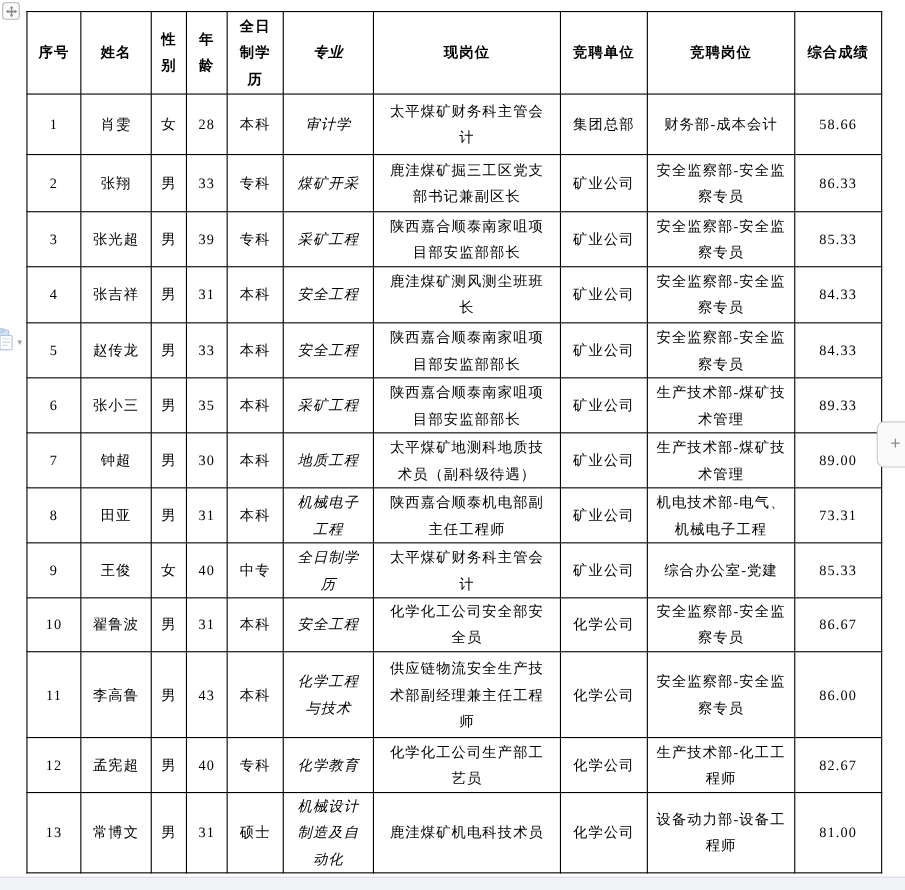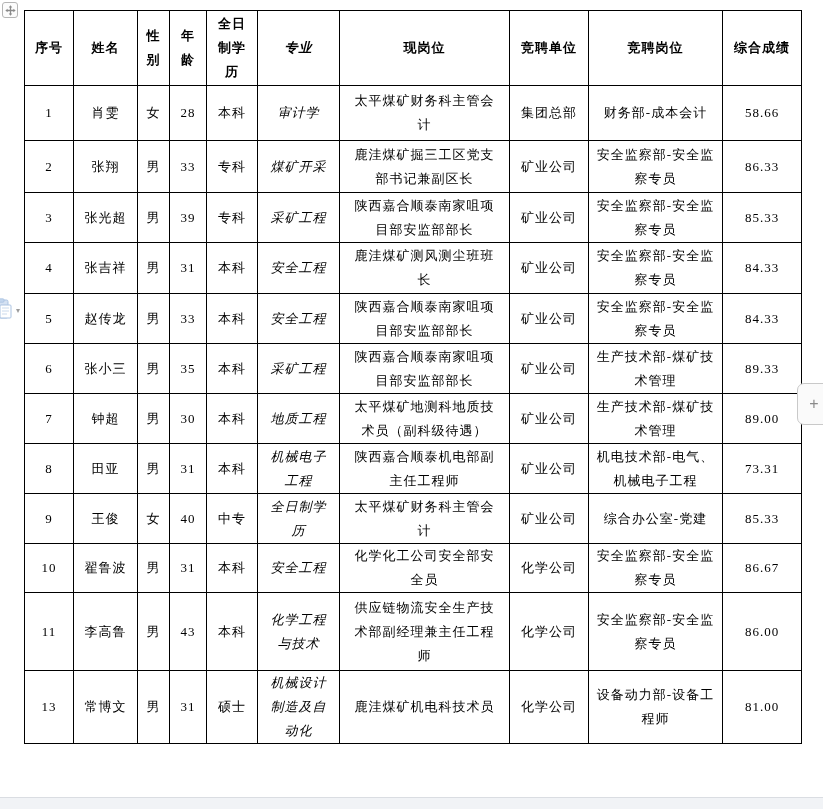--- a/index.html
+++ b/index.html
@@ -238,20 +238,32 @@
           <td class="col-1">李高鲁</td>
           <td class="col-2">男</td>
           <td class="col-3">43</td>
           <td class="col-4">本科</td>
           <td class="col-5">化学工程与技术</td>
           <td class="col-6">供应链物流安全生产技术部副经理兼主任工程师</td>
           <td class="col-7">化学公司</td>
           <td class="col-8">安全监察部-安全监察专员</td>
           <td class="col-9">86.00</td>
         </tr>
+        <tr style="height: 50px;">
+          <td class="col-0">12</td>
+          <td class="col-1">孟宪超</td>
+          <td class="col-2">男</td>
+          <td class="col-3">40</td>
+          <td class="col-4">专科</td>
+          <td class="col-5">化学教育</td>
+          <td class="col-6">化学化工公司生产部工艺员</td>
+          <td class="col-7">化学公司</td>
+          <td class="col-8">生产技术部-化工工程师</td>
+          <td class="col-9">82.67</td>
+        </tr>
         <tr style="height: 73px;">
           <td class="col-0">13</td>
           <td class="col-1">常博文</td>
           <td class="col-2">男</td>
           <td class="col-3">31</td>
           <td class="col-4">硕士</td>
           <td class="col-5">机械设计制造及自动化</td>
           <td class="col-6">鹿洼煤矿机电科技术员</td>
           <td class="col-7">化学公司</td>
           <td class="col-8">设备动力部-设备工程师</td>

